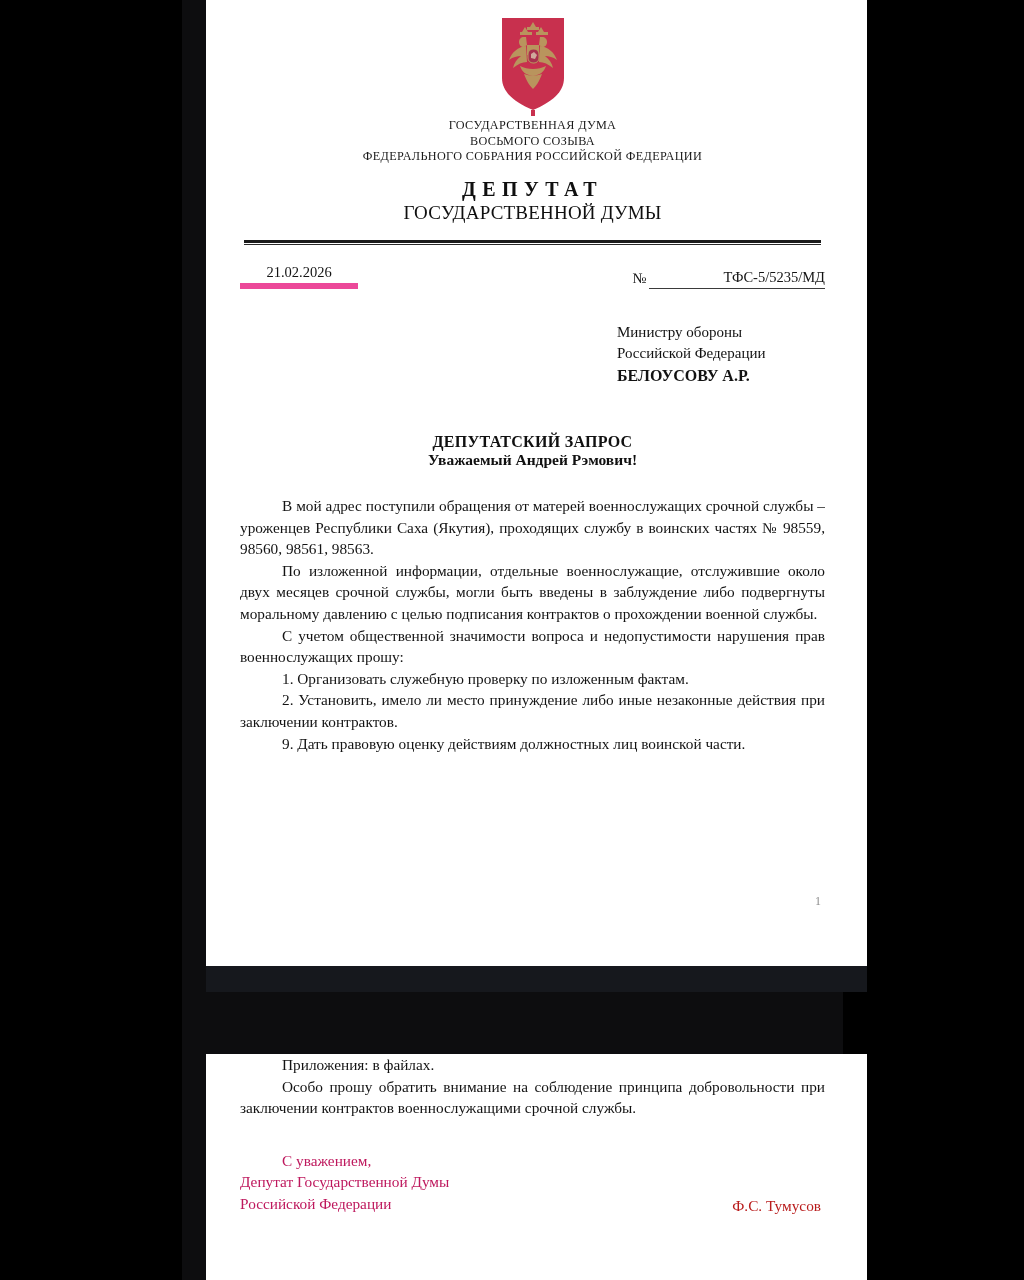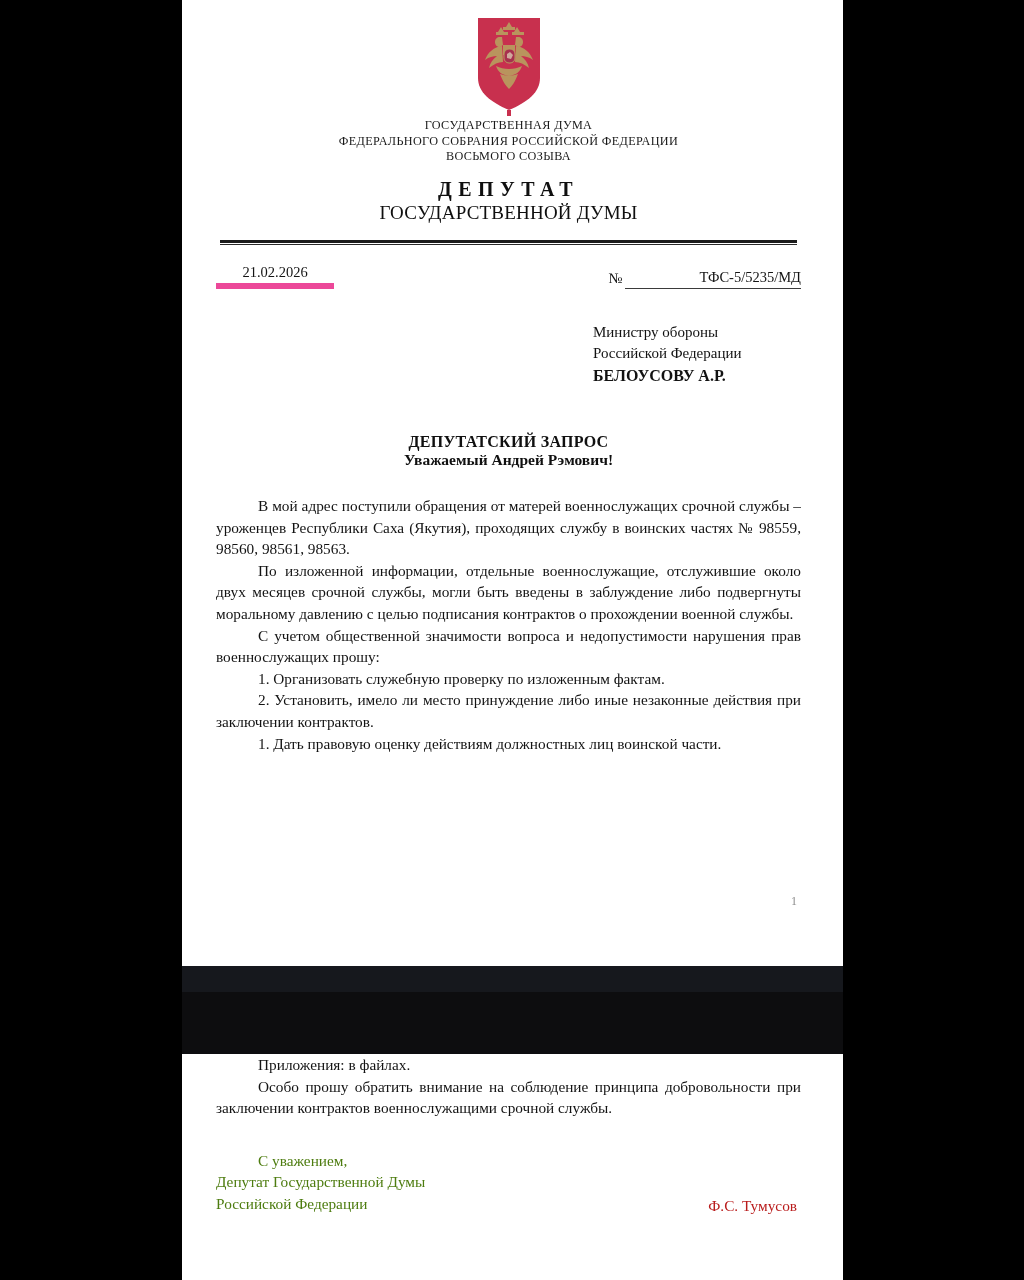--- a/index.html
+++ b/index.html
@@ -20,20 +20,21 @@
   }
 
   
   .doc-column {
     position: absolute;
     left: 182px;
     top: 0;
     width: 661px;
     height: 1280px;
     background: #0d0d0f;
+    padding-left: 24px;
   }
 
   .page {
     position: relative;
     width: 661px;
     background: #ffffff;
     color: #111111;
   }
 
   .page-one { height: 966px; }
@@ -185,21 +186,21 @@
   .closing {
     margin-top: 31px;
     display: flex;
     align-items: flex-end;
     justify-content: space-between;
   }
 
   .closing-left {
     font-size: 15.3px;
     line-height: 21.6px;
-    color: #4d7c0f;
+    color: #be185d;
   }
   .closing-left .regards { text-indent: 42px; display: block; }
 
   .closing-right {
     font-size: 15.3px;
     color: #b91c1c;
     padding-right: 4px;
     padding-bottom: 0px;
   }
 </style>
@@ -242,22 +243,22 @@
 
               <rect x="34" y="33" width="11" height="14" rx="5" fill="#A8304E" stroke="#B99A5E" stroke-width="1"></rect>
               <path d="M37 38 l3 -2 l3 3 l-2 4 l-4 -1 z" fill="#D8C8B0" opacity="0.8"></path>
 
               <path d="M37 94 h4 v6 h-4 z" fill="#C8304E"></path>
             </svg>
           </div>
 
           <div class="org-lines">
             <div>ГОСУДАРСТВЕННАЯ ДУМА</div>
+            <div>ВОСЬМОГО СОЗЫВА</div>
             <div>ФЕДЕРАЛЬНОГО СОБРАНИЯ РОССИЙСКОЙ ФЕДЕРАЦИИ</div>
-            <div>ВОСЬМОГО СОЗЫВА</div>
           </div>
 
           <div class="deputy-title">ДЕПУТАТ</div>
           <div class="deputy-sub">ГОСУДАРСТВЕННОЙ ДУМЫ</div>
         </div>
 
         <div class="rule-block">
           <div class="rule-thick"></div>
           <div class="rule-space"></div>
           <div class="rule-thin"></div>
@@ -278,21 +279,21 @@
 
         <div class="doc-title">ДЕПУТАТСКИЙ ЗАПРОС</div>
         <div class="salutation">Уважаемый Андрей Рэмович!</div>
 
         <div class="body-block">
           <p class="para">В мой адрес поступили обращения от матерей военнослужащих срочной службы – уроженцев Республики Саха (Якутия), проходящих службу в воинских частях № 98559, 98560, 98561, 98563.</p>
           <p class="para">По изложенной информации, отдельные военнослужащие, отслужившие около двух месяцев срочной службы, могли быть введены в заблуждение либо подвергнуты моральному давлению с целью подписания контрактов о прохождении военной службы.</p>
           <p class="para">С учетом общественной значимости вопроса и недопустимости нарушения прав военнослужащих прошу:</p>
           <p class="para">1. Организовать служебную проверку по изложенным фактам.</p>
           <p class="para">2. Установить, имело ли место принуждение либо иные незаконные действия при заключении контрактов.</p>
-          <p class="para">1. Дать правовую оценку действиям должностных лиц воинской части.</p>
+          <p class="para">9. Дать правовую оценку действиям должностных лиц воинской части.</p>
         </div>
 
       </div>
       <div class="page-number">1</div>
     </div>
 
     <div class="page-gap"></div>
 
     <div class="page page-two">
       <div class="page-inner">

